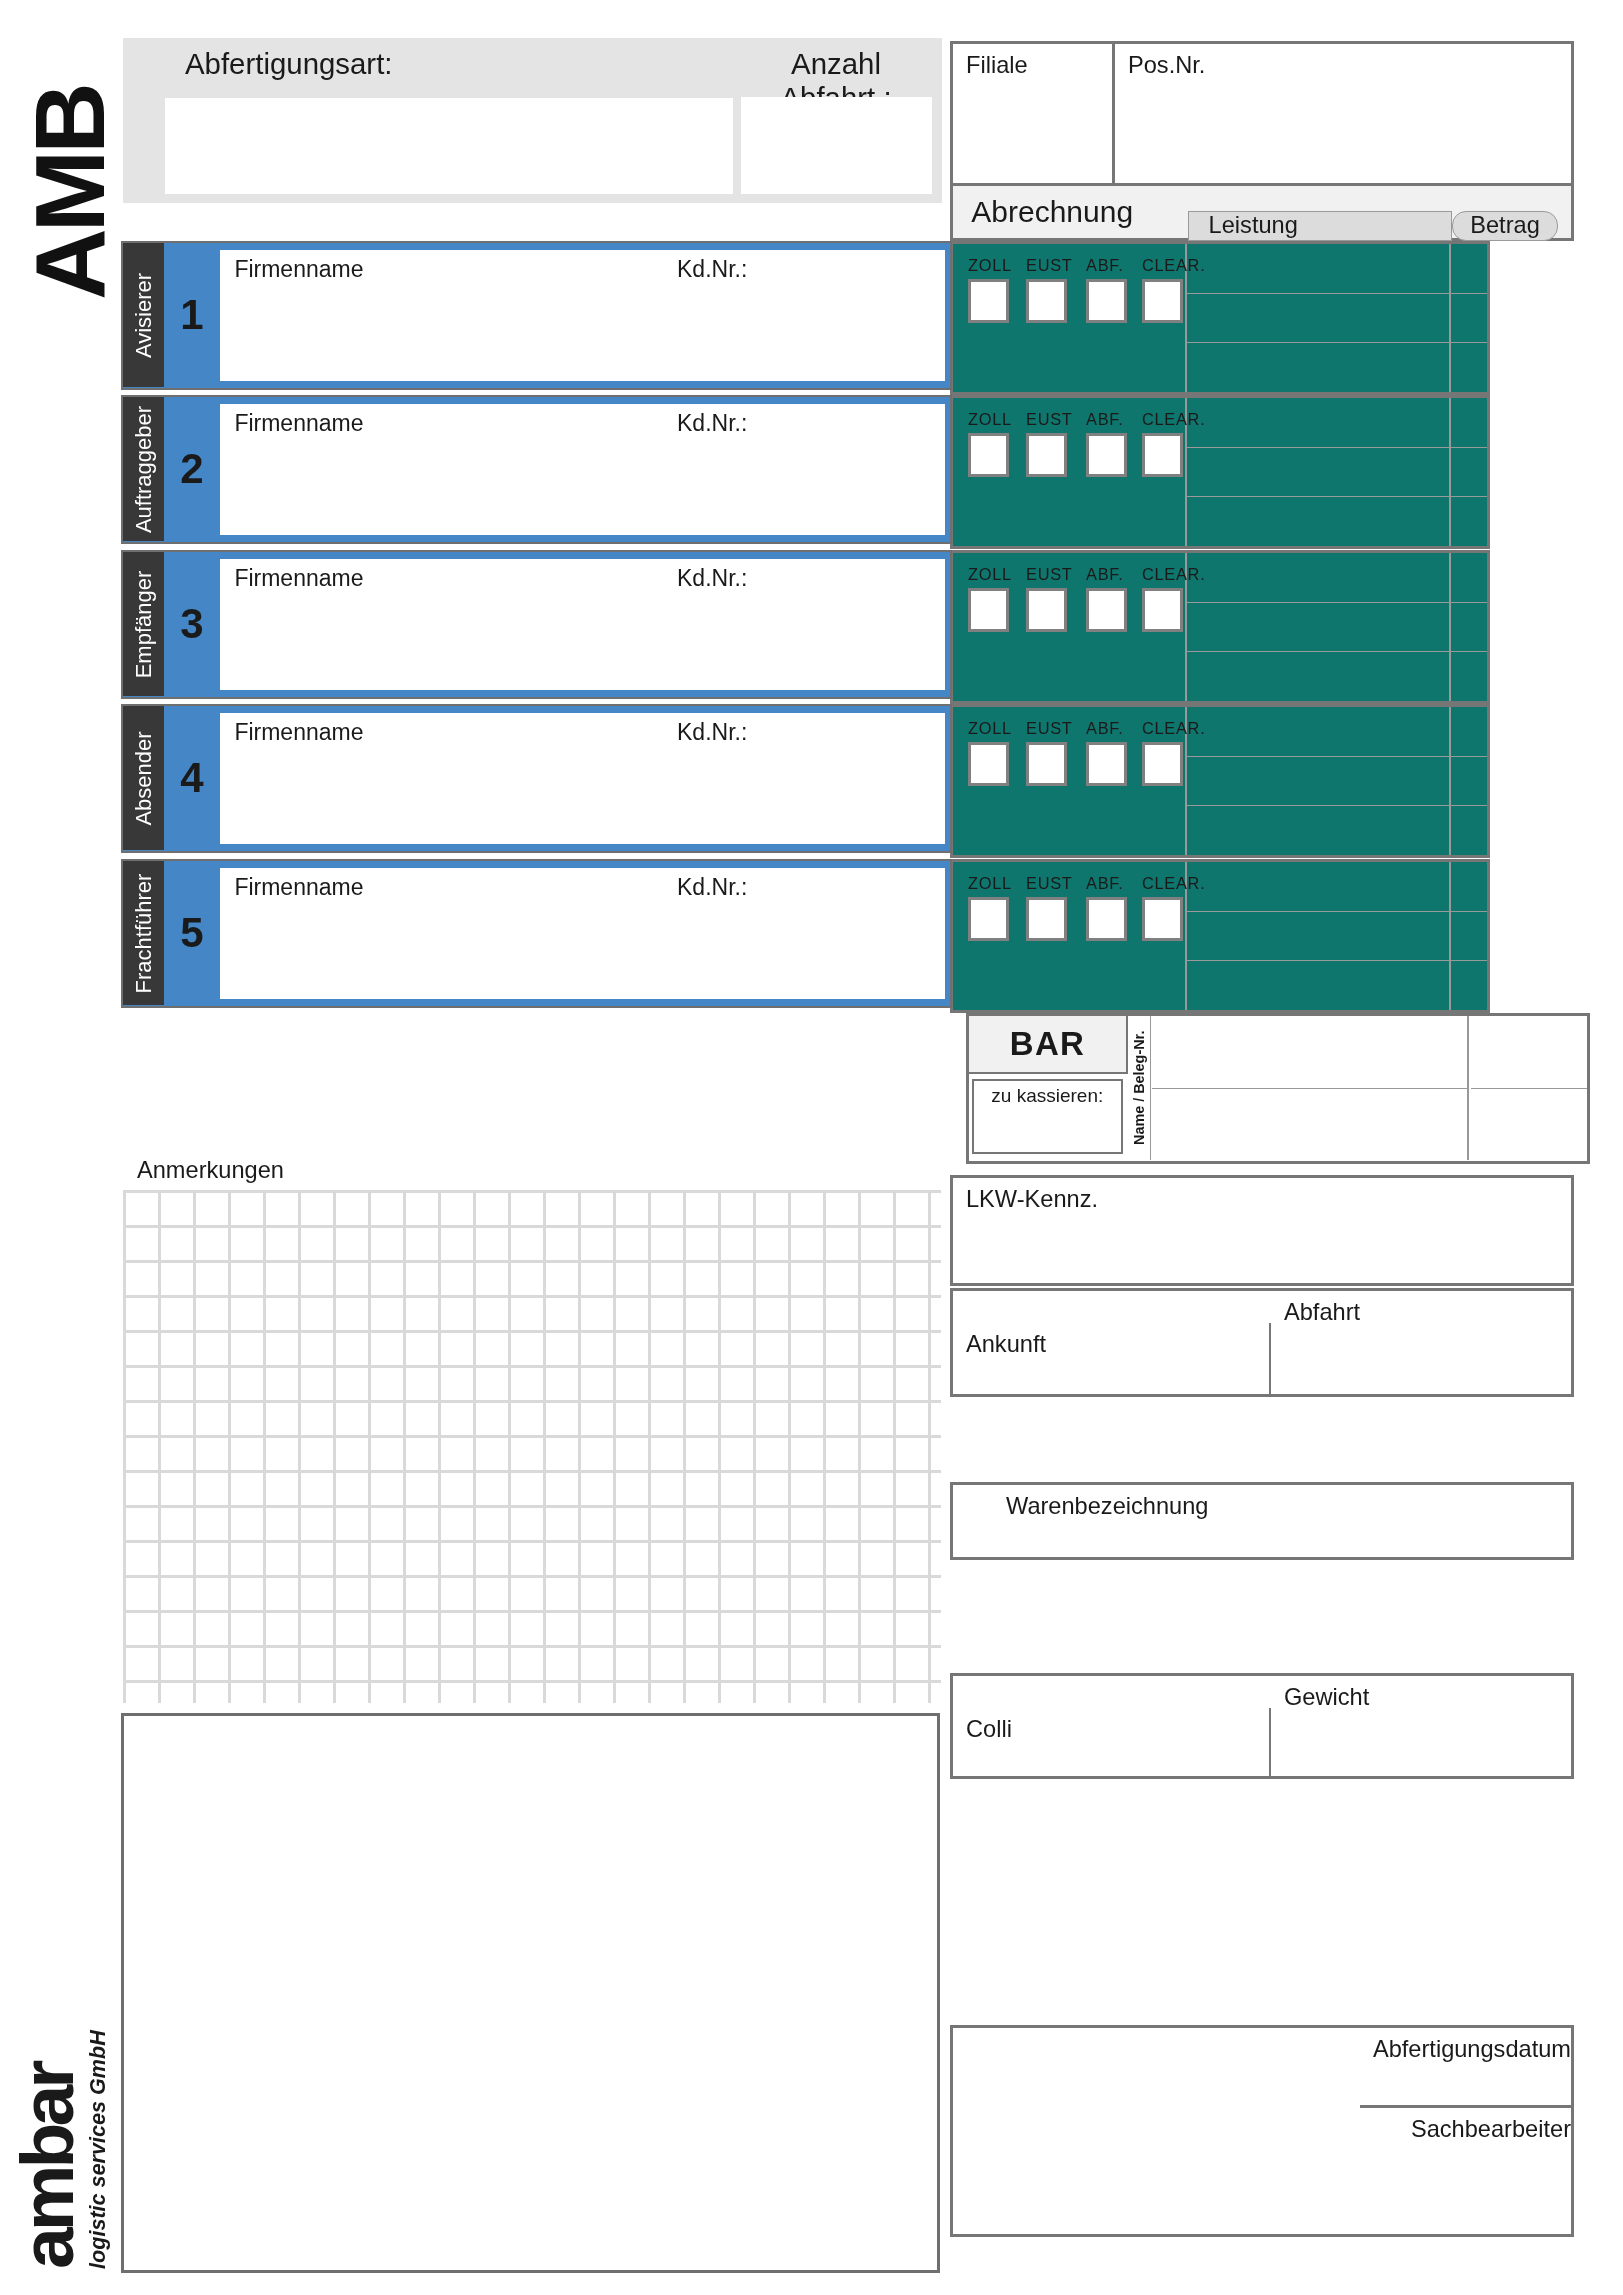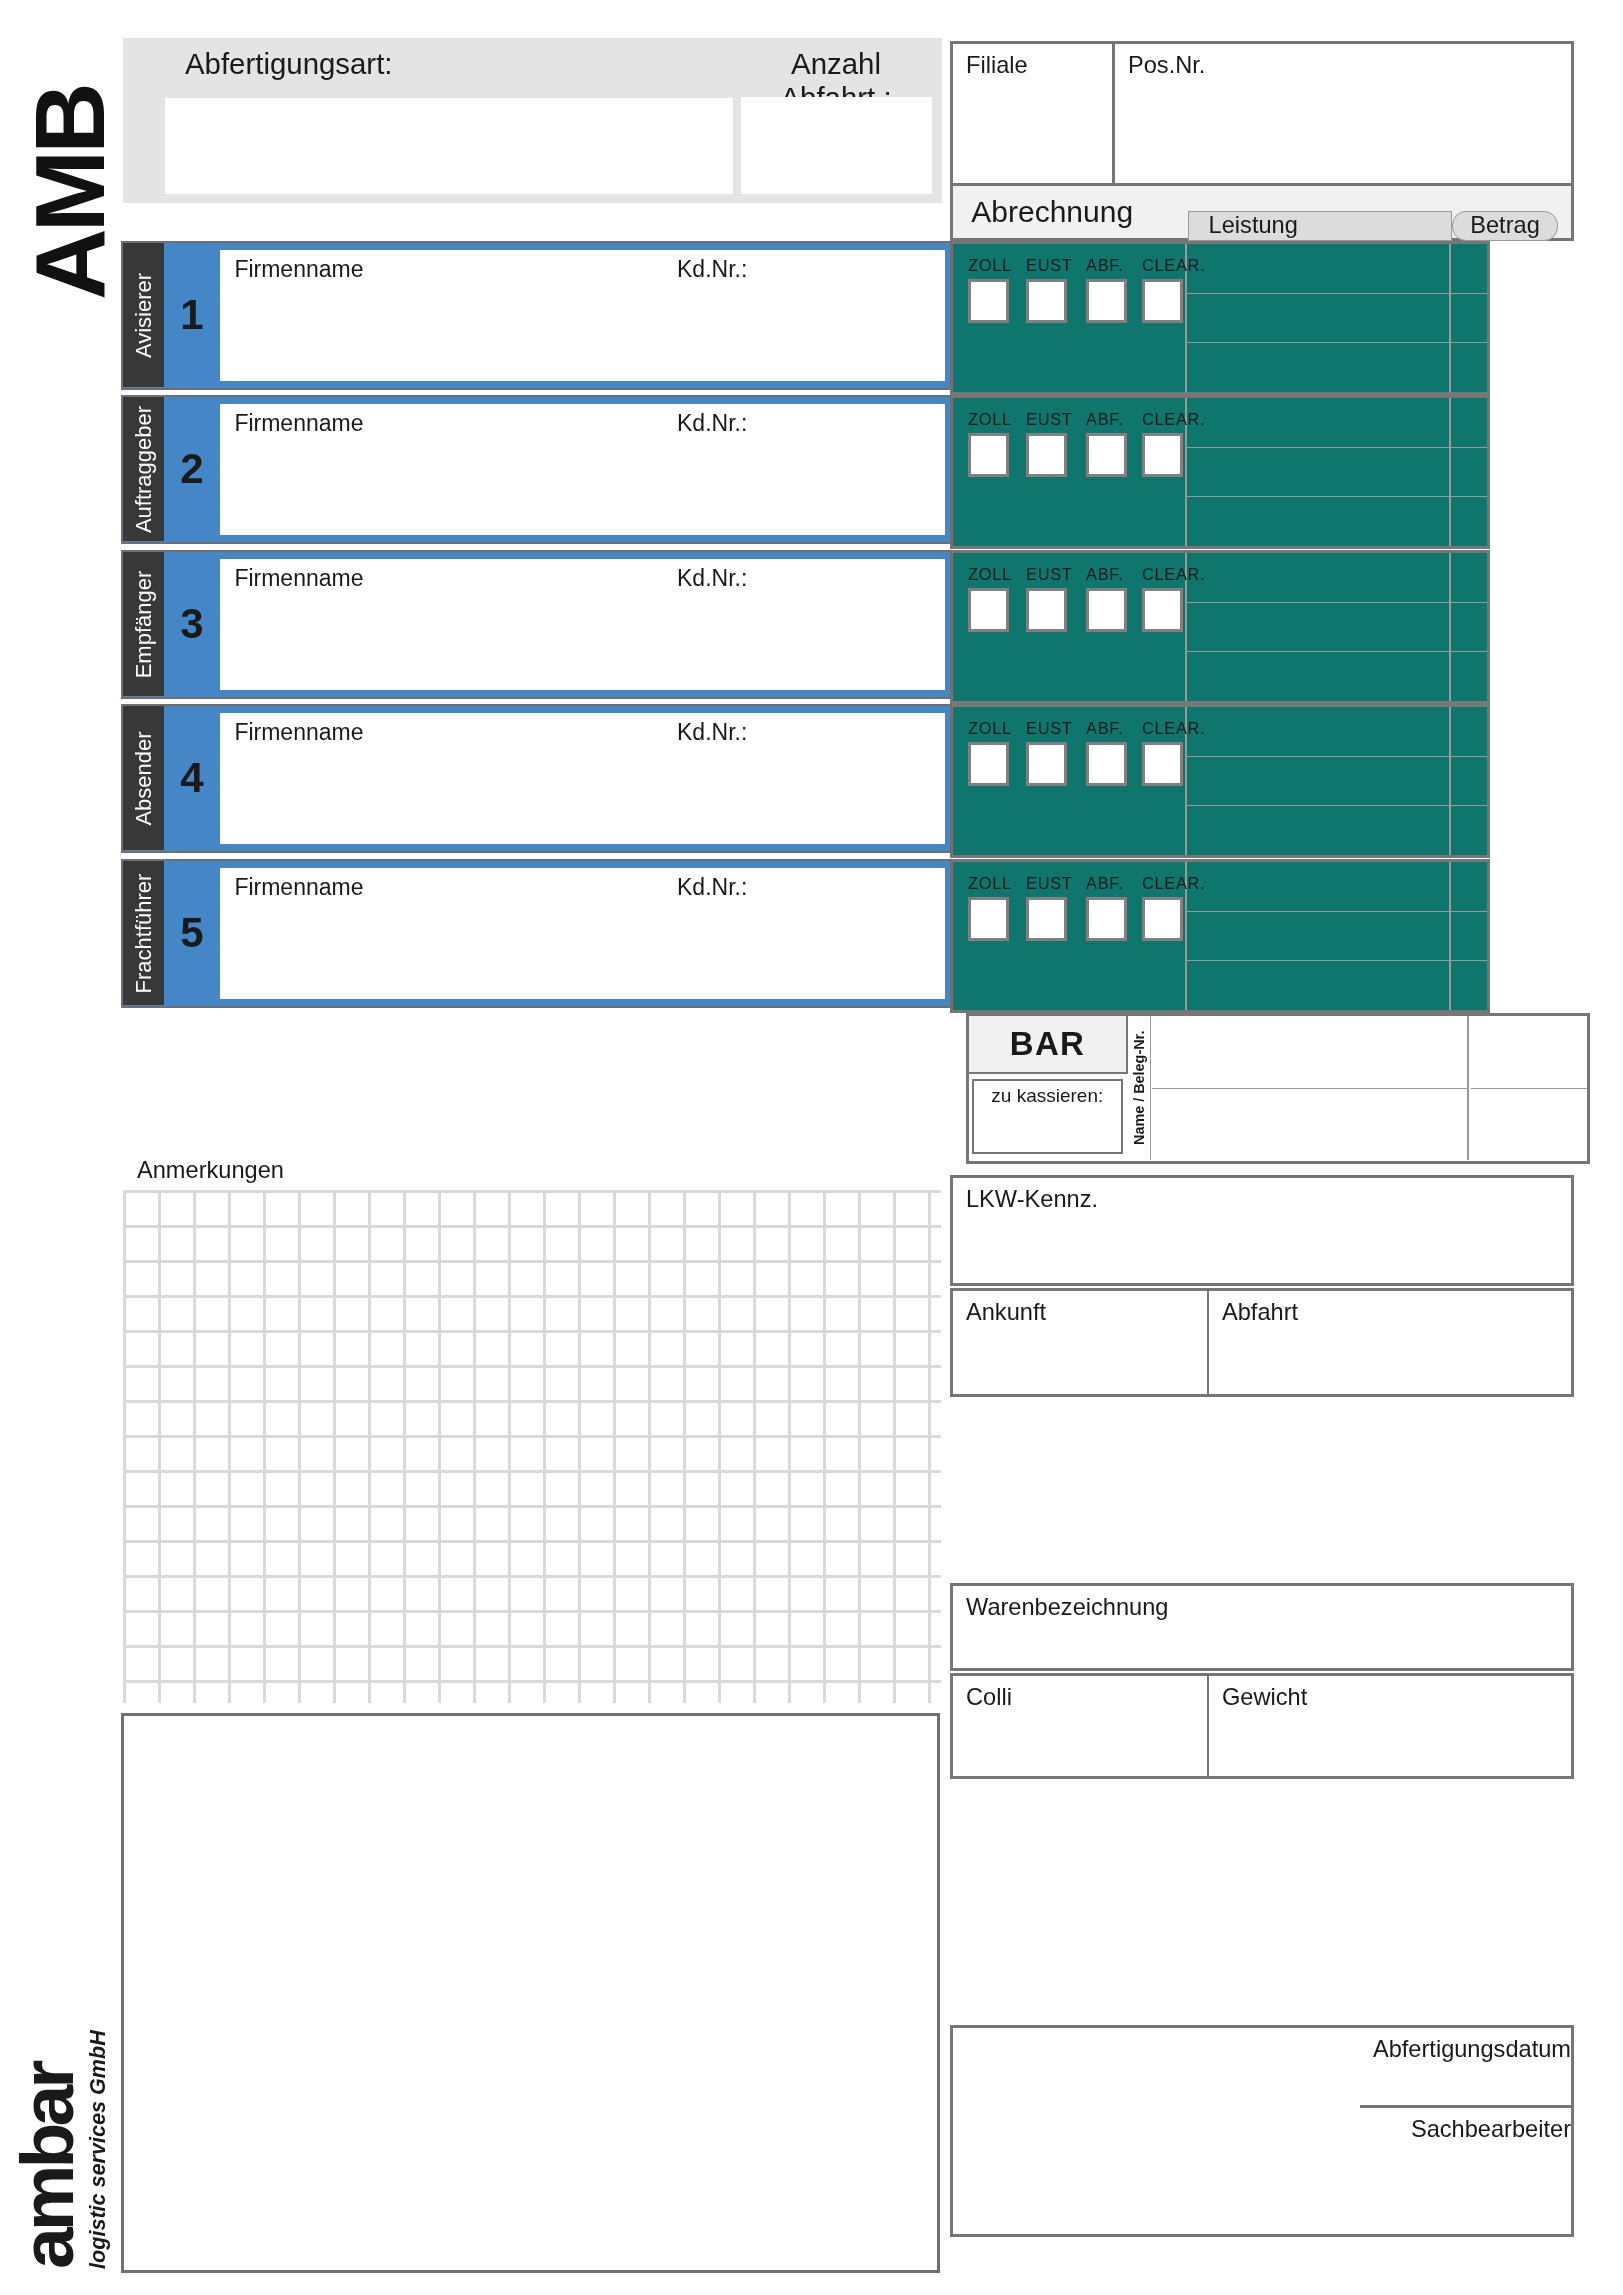--- a/index.html
+++ b/index.html
@@ -78,23 +78,23 @@
   .anm-grid{left:123px;top:1190px;width:818px;height:513px;
     background-image:repeating-linear-gradient(to right,#d9d9d9 0 2.6px,transparent 2.6px 35px),
                      repeating-linear-gradient(to bottom,#d9d9d9 0 2.6px,transparent 2.6px 35px);}
   .bottom-box{left:121px;top:1713px;width:819px;height:560px;border:3.3px solid #6f6f6f;
     box-sizing:border-box;background:#fff;}
 
   
   .rbox{left:950px;width:624px;border:3.9px solid #767676;box-sizing:border-box;background:#fff;}
   .lkw-box{top:1175px;height:111px;}
   .ankabf-box{top:1288px;height:109px;display:flex;}
-  .half-cell{width:256px;border-right:2.6px solid #767676;box-sizing:border-box;}
+  .half-cell{width:318px;border-right:2.6px solid #767676;box-sizing:border-box;margin-top:32px;}
   .half-rest{flex:1;}
-  .waren-box{top:1583px;height:88px;}
+  .waren-box{top:1482px;height:78px;padding-left:40px;}
   .colli-box{top:1673px;height:106px;display:flex;}
   .datum-box{top:2025px;height:212px;display:flex;flex-direction:column;align-items:flex-end;}
   .datum-cell{height:80px;border-bottom:3.3px solid #767676;box-sizing:border-box;}
   .sach-cell{flex:1;}
 
   
   .ambar-logo{left:-70px;top:2076px;width:275px;height:111px;text-align:left;}
   .ambar-main{font-size:75px;font-weight:bold;letter-spacing:-3.9px;line-height:0.95;}
   .ambar-sub{font-size:21.6px;font-weight:bold;font-style:italic;margin-top:1.3px;letter-spacing:0px;}
 </style>

